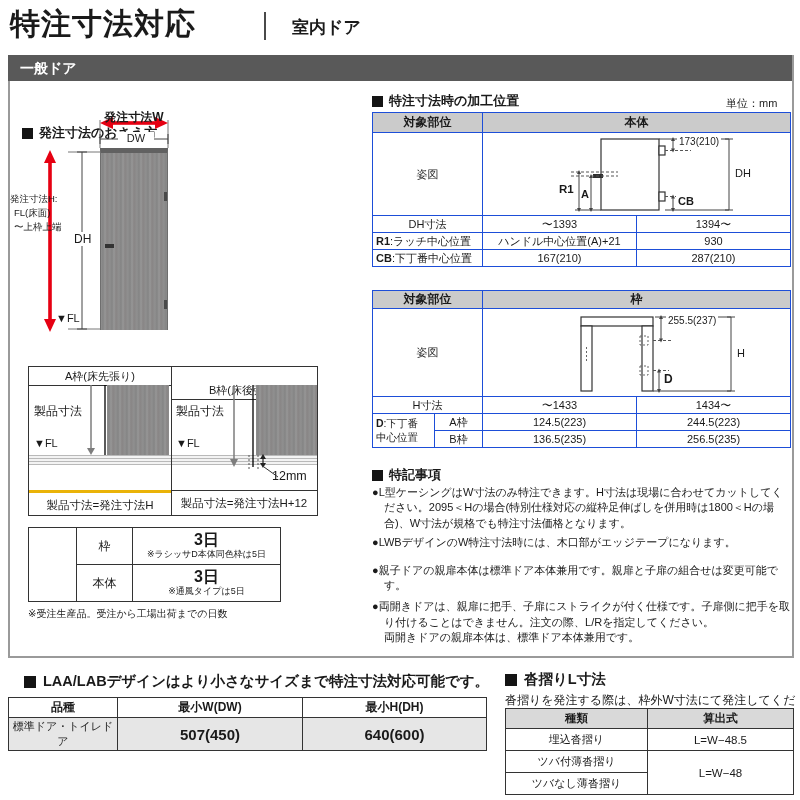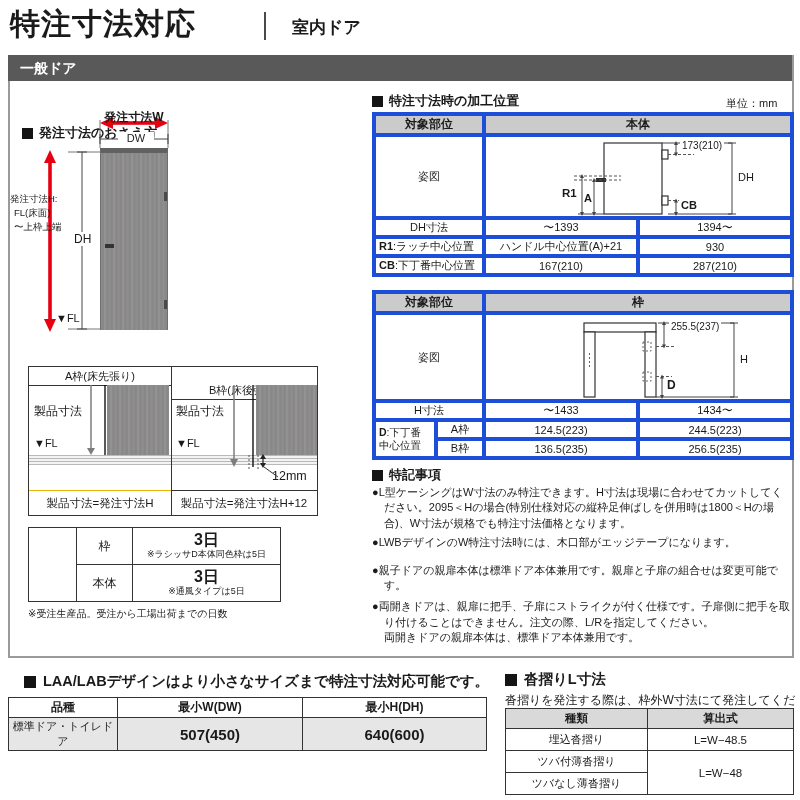--- a/index.html
+++ b/index.html
@@ -5,21 +5,21 @@
   html,body{margin:0;padding:0;background:#fff;}
   .page{position:relative;width:800px;height:800px;background:#fff;overflow:hidden;
         font-family:"Liberation Sans","DejaVu Sans",sans-serif;color:#1a1a1a;}
   .abs{position:absolute;}
   .hd{display:flex;align-items:center;gap:6px;font-weight:bold;font-size:13px;}
   .hd-big{display:flex;align-items:center;gap:7px;font-weight:bold;font-size:14.5px;}
   .sq{width:11px;height:11px;background:#141414;flex:none;}
   .wood{background:repeating-linear-gradient(90deg,#8f8f8f 0,#848484 2px,#979797 4px,#888585 6px,#909090 9px);}
   .hatch{background:repeating-linear-gradient(180deg,#b9b9b9 0,#b9b9b9 1px,#f3f3f3 1px,#f3f3f3 3px);}
   table{border-collapse:collapse;table-layout:fixed;}
-  .ptable td{border:4px solid #1d4ed8;font-size:11px;text-align:center;vertical-align:middle;padding:0 2px;background:#fff;}
+  .ptable td{border:1px solid #1d4ed8;font-size:11px;text-align:center;vertical-align:middle;padding:0 2px;background:#fff;}
   .ptable tr.hdr td{background:#cbcbcb;font-weight:bold;font-size:12px;}
   .ptable td.lft{text-align:left;padding-left:3px;}
   .diagcell{position:relative;padding:16px !important;}
   .dtable td{border:1px solid #333;text-align:center;vertical-align:middle;background:#fff;}
   .dk{background:#4d4d4d;color:#fff;font-weight:bold;font-size:15px;}
   .btable td{border:1px solid #333;text-align:center;vertical-align:middle;}
   .note-item{font-size:11px;line-height:1.4;padding-left:12px;text-indent:-12px;}
   .dimlabel{background:#fff;padding:0 2px;}
   .frcell{position:absolute;display:flex;align-items:center;justify-content:center;}
 </style>
@@ -96,21 +96,21 @@
     <div class="abs wood" style="left:227px;top:18px;width:61px;height:70px;"></div>
 
     <div class="abs hatch" style="left:0;top:88px;width:288px;height:10px;"></div>
 
     <div class="abs" style="left:5px;top:36px;font-size:12px;">製品寸法</div>
     <div class="abs" style="left:5px;top:70px;font-size:11px;">▼FL</div>
     <div class="abs" style="left:147px;top:36px;font-size:12px;">製品寸法</div>
     <div class="abs" style="left:147px;top:70px;font-size:11px;">▼FL</div>
     <div class="abs" style="left:243px;top:102px;font-size:12.5px;">12mm</div>
 
-    <div class="frcell" style="left:0;top:123px;width:142px;height:25px;border-top:1px solid #eab308;font-size:11.5px;">
+    <div class="frcell" style="left:0;top:123px;width:142px;height:25px;border-top:3px solid #eab308;font-size:11.5px;">
       <span>製品寸法=発注寸法H</span>
       </div>
     <div class="frcell" style="left:142px;top:123px;width:146px;height:25px;border-top:1px solid #333;font-size:11.5px;">
       <span>製品寸法=発注寸法H+12</span>
       </div>
 
     <div class="abs" style="left:142px;top:0;width:1px;height:148px;background:#333;"></div>
 
     <svg width="288" height="148" viewBox="0 0 288 148" style="position:absolute;left:0;top:0;pointer-events:none;">
       <line x1="62" y1="18" x2="62" y2="82" stroke="#7d7d7d" stroke-width="1.5"></line>

